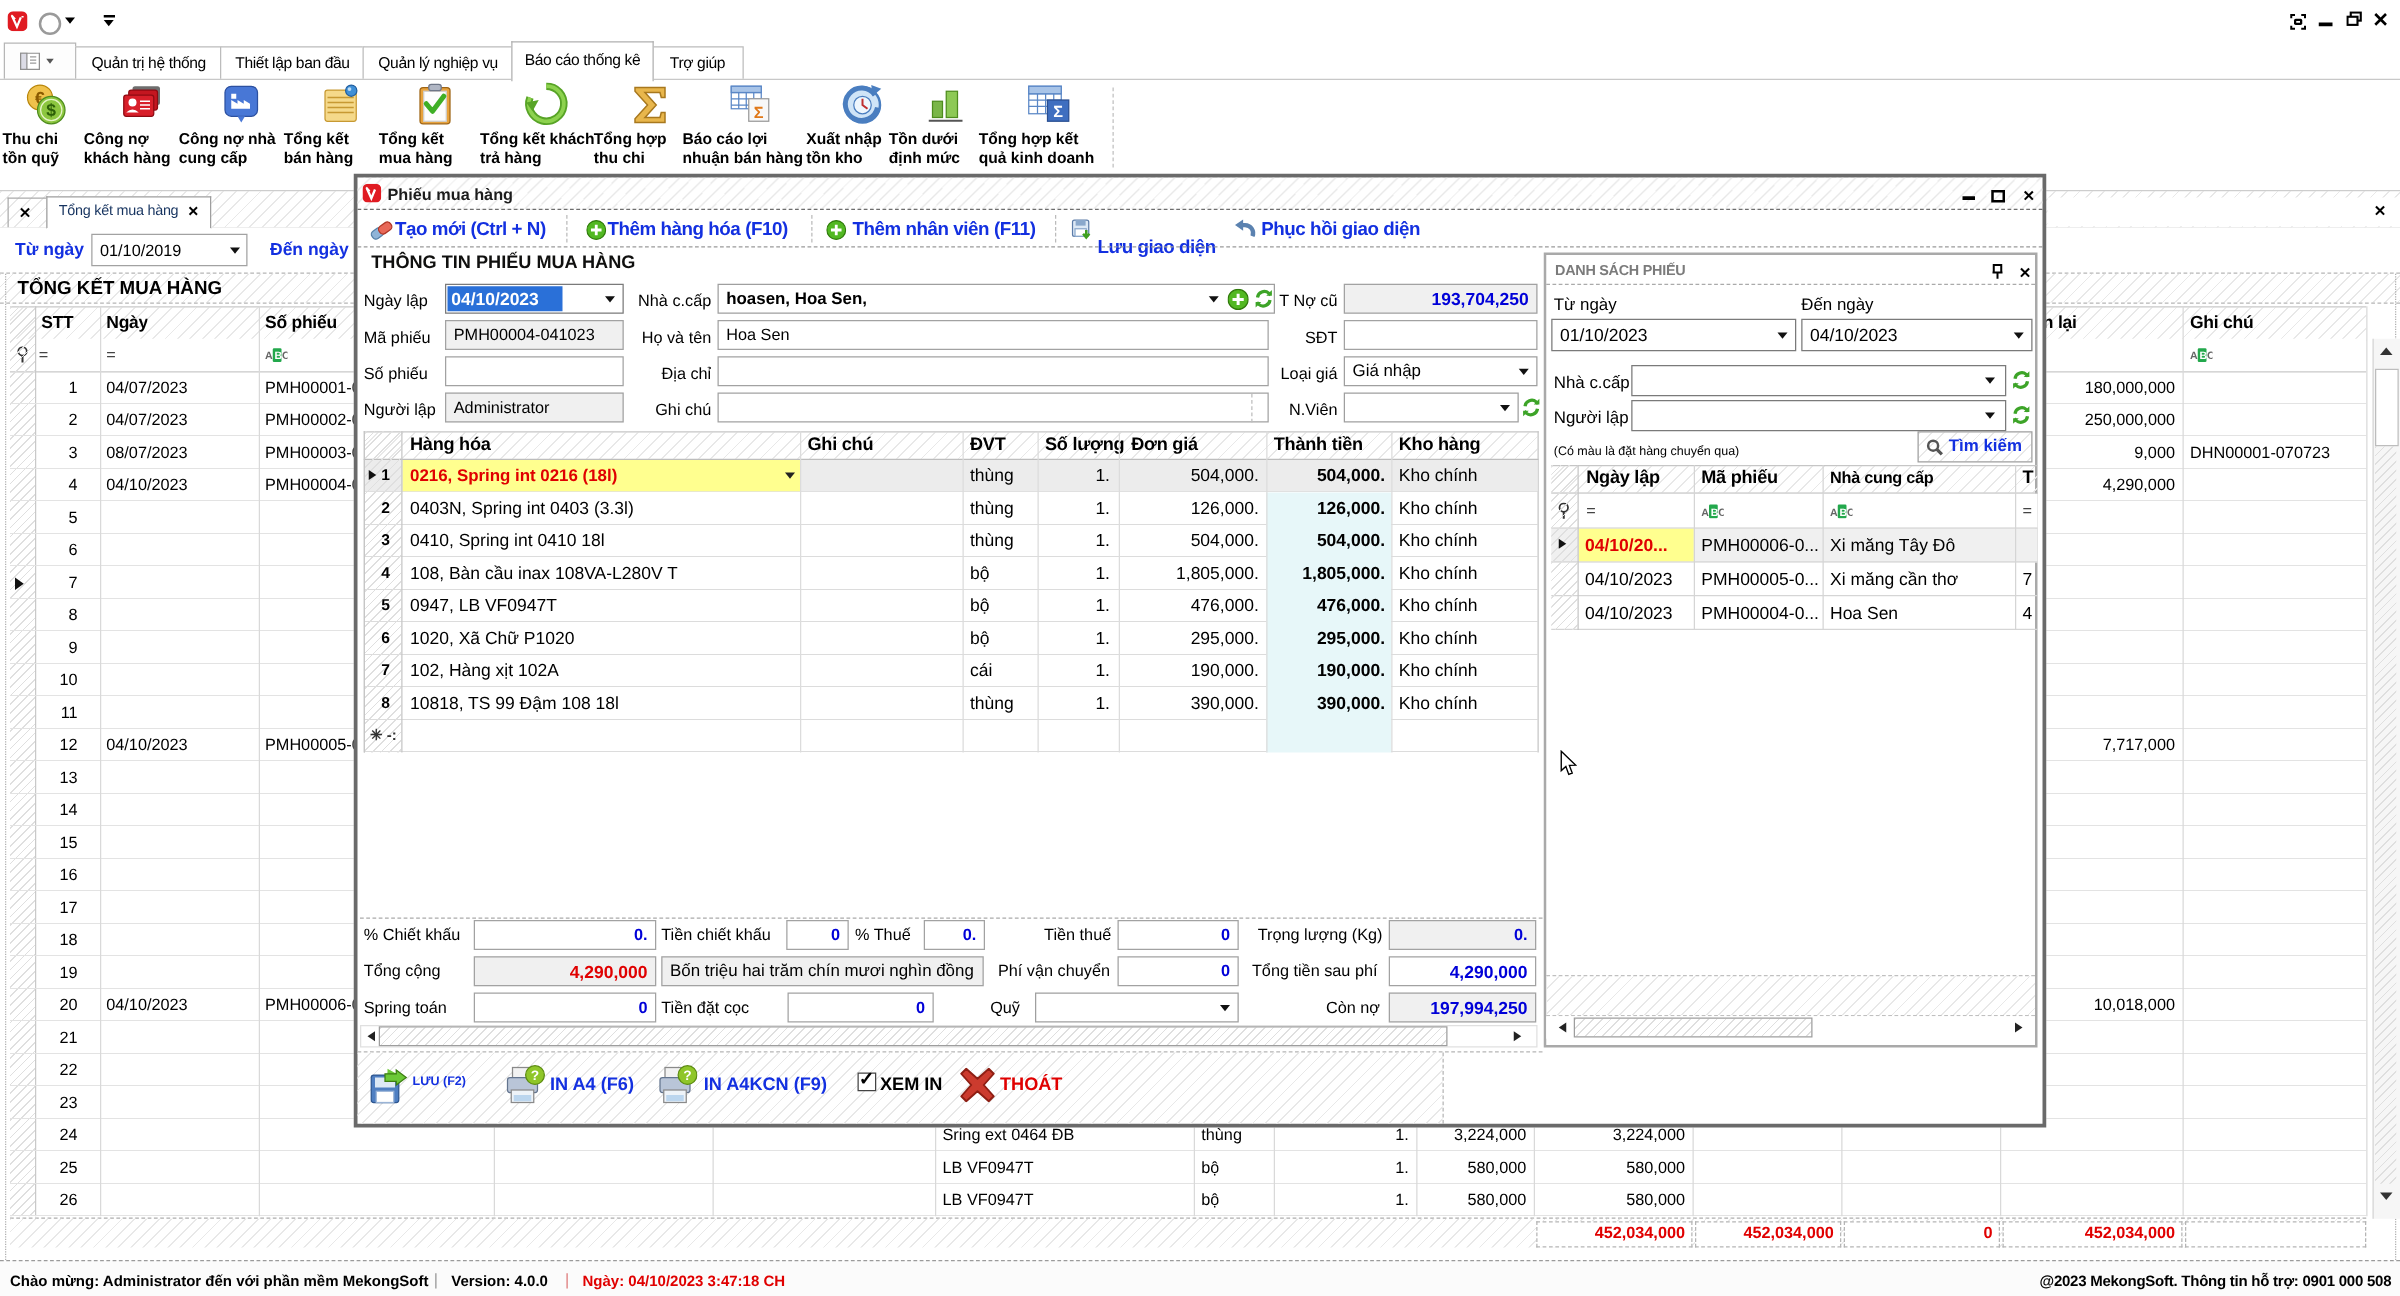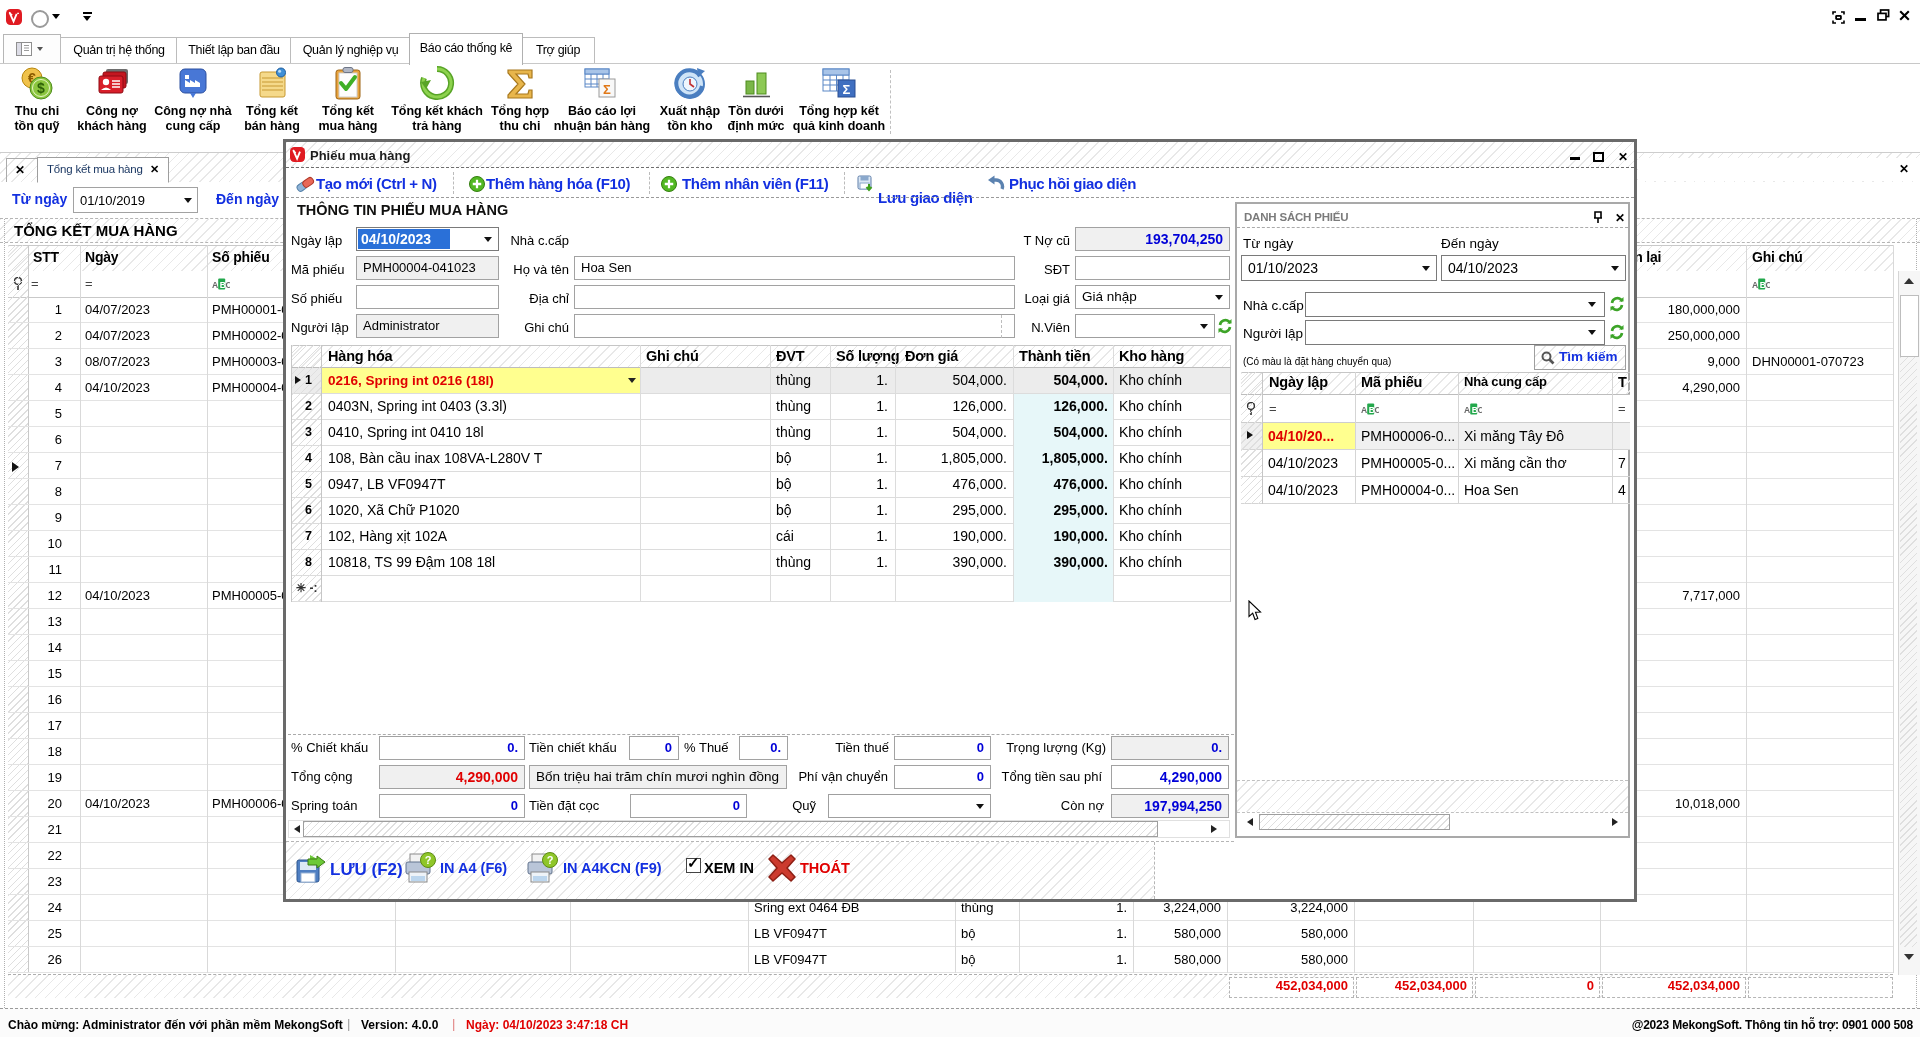--- a/index.html
+++ b/index.html
@@ -1,20 +1,20 @@
 <!DOCTYPE html>
 <html><head><meta charset="utf-8">
 <style>
 html,body{margin:0;padding:0}
 body{width:1920px;height:1037px;position:relative;overflow:hidden;background:#fff;
   font-family:"Liberation Sans",sans-serif;font-size:13px;color:#000;}
 .a{position:absolute}
 .b{font-weight:bold}
 .r{text-align:right}
-.c{text-align:center}
+.c{}
 .blue{color:#1330e0}
 .bnum{color:#0000d8;font-weight:bold}
 .rnum{color:#e00000;font-weight:bold}
 .h1{background-image:repeating-linear-gradient(135deg,#e8e8e8 0,#e8e8e8 1px,rgba(0,0,0,0) 1px,rgba(0,0,0,0) 7px)}
 .h2{background-image:repeating-linear-gradient(135deg,#dfdfdf 0,#dfdfdf 1px,rgba(0,0,0,0) 1px,rgba(0,0,0,0) 5px)}
 .fld{position:absolute;border:1px solid #a2a2a2;background:#fff;font-size:13px;line-height:22px;padding:0 6px;white-space:nowrap;overflow:hidden}
 .ro{background:#f0f0f0}
 .lbl{position:absolute;font-size:13px;line-height:16px;white-space:nowrap}
 .arr{position:absolute;width:0;height:0;border-left:4px solid transparent;border-right:4px solid transparent;border-top:5px solid #111}
 .gline{position:absolute;background:#d9d9d9}
@@ -376,20 +376,34 @@
 
   <div class="a b" style="left:11px;top:60px;font-size:14.5px;color:#10100f">THÔNG TIN PHIẾU MUA HÀNG</div>
 
   <div class="lbl" style="left:5px;top:91px">Ngày lập</div>
   <div class="a" style="left:70px;top:85px;width:143px;height:24px;box-sizing:border-box;border:1px solid #7a7a7a;background:#fff">
     <div class="a" style="left:1px;top:1px;width:92px;height:20px;background:#2a70d8"></div>
     <div class="a b" style="left:4px;top:3px;font-size:14px;color:#fff">04/10/2023</div>
     <div class="arr" style="left:127px;top:9px"></div>
   </div>
   <div class="lbl r" style="left:150px;top:91px;width:133px">Nhà c.cấp</div>
+  <div class="a" style="left:288px;top:85px;width:446px;height:24px;box-sizing:border-box;border:1px solid #9f9f9f;background:#fff">
+    <div class="a b" style="left:6px;top:3px;font-size:13.5px">hoasen, Hoa Sen,</div>
+    <div class="arr" style="left:392px;top:9px"></div>
+    <svg class="a" style="left:407px;top:3px" width="17" height="17" viewBox="0 0 17 17">
+        <circle cx="8.5" cy="8.5" r="8" fill="#52b822" stroke="#2f7a0a"></circle>
+        <path d="M8.5 4 v9 M4 8.5 h9" stroke="#fff" stroke-width="2.4"></path>
+      </svg>
+    <svg class="a" style="left:428px;top:3px" width="16" height="16" viewBox="0 0 16 16">
+        <path d="M3 7 a5.5 5.5 0 0 1 9 -3.5 l1.5 1.5" stroke="#3da428" stroke-width="2.6" fill="none"></path>
+        <path d="M14.5 1 v4.5 h-4.5 z" fill="#3da428"></path>
+        <path d="M13 9 a5.5 5.5 0 0 1 -9 3.5 l-1.5 -1.5" stroke="#3da428" stroke-width="2.6" fill="none"></path>
+        <path d="M1.5 15 v-4.5 h4.5 z" fill="#3da428"></path>
+      </svg>
+  </div>
   <div class="lbl r" style="left:704px;top:91px;width:80px">T Nợ cũ</div>
   <div class="fld ro r bnum" style="left:789px;top:85px;width:155px;height:24px;box-sizing:border-box;font-size:14px;line-height:22px">193,704,250</div>
 
   <div class="lbl" style="left:5px;top:120px">Mã phiếu</div>
   <div class="fld ro" style="left:70px;top:114px;width:143px;height:24px;box-sizing:border-box;line-height:22px">PMH00004-041023</div>
   <div class="lbl r" style="left:150px;top:120px;width:133px">Họ và tên</div>
   <div class="fld" style="left:288px;top:114px;width:441px;height:24px;box-sizing:border-box;line-height:22px">Hoa Sen</div>
   <div class="lbl r" style="left:704px;top:120px;width:80px">SĐT</div>
   <div class="fld" style="left:789px;top:114px;width:155px;height:24px;box-sizing:border-box"></div>
 
@@ -553,21 +567,21 @@
   <div class="dash" style="left:0;top:699px;width:948px;border-top-color:#b5b5b5"></div>
   <div class="a h1" style="left:0;top:700px;width:868px;height:57px"></div>
   <div class="dashv" style="left:868px;top:700px;height:57px;border-left-color:#b5b5b5"></div>
   <svg class="a" style="left:10px;top:712px" width="30" height="32" viewBox="0 0 30 32">
     <rect x="1" y="6" width="22" height="22" rx="2" fill="#4f7fc2" stroke="#2d5690"></rect>
     <rect x="4" y="8" width="16" height="8" fill="#dce8f5"></rect>
     <rect x="5" y="19" width="14" height="9" fill="#fff" stroke="#9ab4d6"></rect>
     <path d="M14 6 h14 M14 1 l9 5 l-9 5 z" stroke="#3f9f1f" stroke-width="0" fill="#6cc937"></path>
     <path d="M12 5 h9 v-3 l8 6 l-8 6 v-3 h-9 z" fill="#6cc937" stroke="#3c7d12"></path>
   </svg>
-  <div class="a b blue" style="left:44px;top:718px;font-size:17px">LƯU (F2)</div>
+  <div class="a b blue" style="left:44px;top:718px;font-size:10px">LƯU (F2)</div>
   <svg class="a" style="left:118px;top:710px" width="32" height="34" viewBox="0 0 32 34">
     <rect x="6" y="2" width="16" height="10" fill="#f2f2f2" stroke="#8a8a8a"></rect>
     <rect x="2" y="10" width="24" height="12" rx="2" fill="#b9c5d8" stroke="#63748e"></rect>
     <rect x="5" y="20" width="18" height="10" fill="#eef3f8" stroke="#8a8a8a"></rect>
     <rect x="7" y="24" width="14" height="5" fill="#bcd6ee"></rect>
     <circle cx="24" cy="8" r="7.5" fill="#8fc629" stroke="#5d8c12"></circle>
     <text x="24" y="12" font-size="11" font-weight="bold" fill="#fff" text-anchor="middle">?</text>
   </svg>
   <div class="a b blue" style="left:154px;top:718px;font-size:14.5px">IN A4 (F6)</div>
   <svg class="a" style="left:240px;top:710px" width="32" height="34" viewBox="0 0 32 34">

